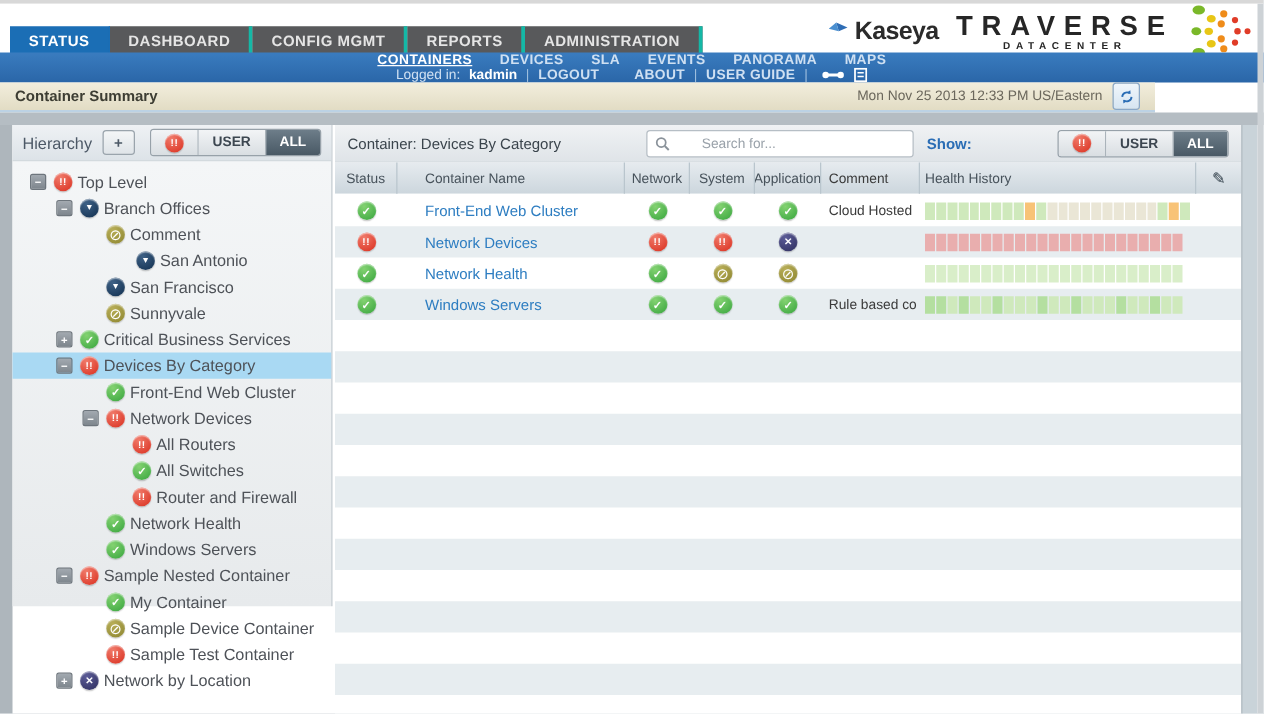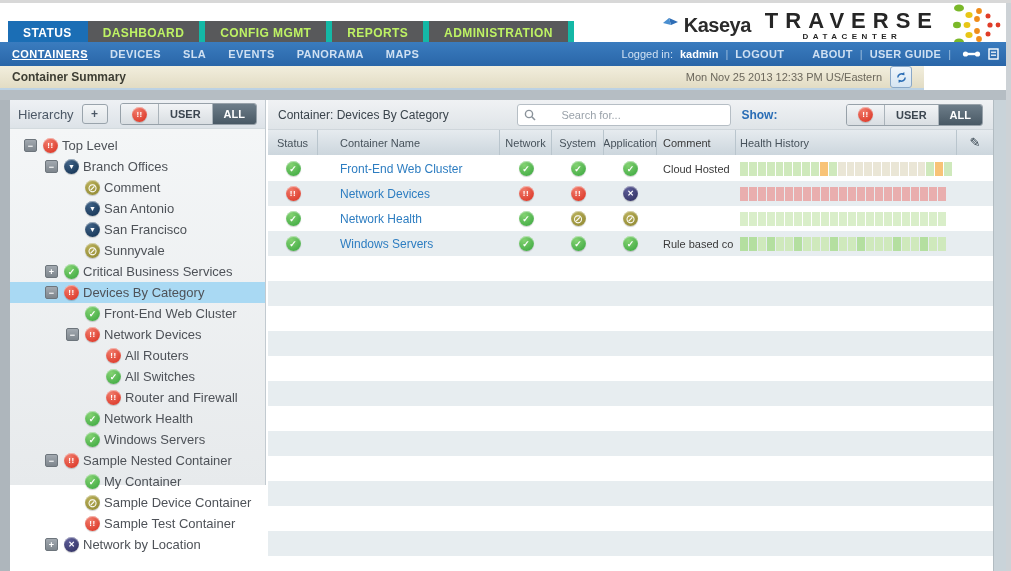--- a/index.html
+++ b/index.html
@@ -4,32 +4,32 @@
 <style>
   html,body{margin:0;padding:0;background:#cfd4d8;font-family:"Liberation Sans",sans-serif;}
   #page{position:relative;width:1011px;height:571px;background:#fff;overflow:hidden;}
   .abs{position:absolute;}
 
   
   .edge-top{left:0;top:0;width:1011px;height:3px;background:#d8d8d8;}
   .top-band{left:0;top:3px;width:1011px;height:39px;background:#fff;}
   .tabs{left:8px;top:18px;height:24px;display:flex;}
   .tab{height:24px;display:flex;align-items:center;padding:0 15px;background:#58595b;
-       color:#bef264;font-size:12px;font-weight:bold;letter-spacing:.4px;border-right:6px solid #14b8a6;cursor:pointer;}
+       color:#e5e5e5;font-size:12px;font-weight:bold;letter-spacing:.4px;border-right:3px solid #14b8a6;cursor:pointer;}
   .tab.active{background:#1b6eb5;color:#fff;border-right:1px solid #1b6eb5;}
   .brand{right:10px;top:2px;height:40px;display:flex;align-items:center;gap:14px;}
   .kaseya{display:flex;align-items:flex-end;gap:4px;}
   .kaseya-text{font-size:20px;font-weight:bold;color:#2b2b2b;letter-spacing:-.5px;}
   .traverse{display:flex;flex-direction:column;align-items:center;line-height:1;}
   .traverse-main{font-size:22px;font-weight:bold;color:#262626;letter-spacing:7px;}
   .traverse-sub{font-size:8px;font-weight:bold;color:#262626;letter-spacing:4.5px;margin-top:1px;}
 
   
   .nav2{left:0;top:42px;width:1011px;height:24px;background:linear-gradient(#3a7cbf,#2a66a8);
-        display:flex;align-items:center;justify-content:space-between;padding:0 12px;box-sizing:border-box;}
+        display:flex;align-items:center;justify-content:space-between;padding:0 12px;box-sizing:border-box;flex-direction:column;}
   .nav2-left{display:flex;align-items:center;gap:22px;}
   .nav2 a{font-size:11px;font-weight:bold;letter-spacing:.4px;color:#cfe0f2;text-decoration:none;cursor:pointer;}
   .nav2 a.active{color:#fff;text-decoration:underline;}
   .nav2-right{display:flex;align-items:center;gap:7px;font-size:11px;color:#cfe0f2;}
   .nav2-right .user{font-weight:bold;color:#fff;}
   .nav2-right .sep{color:#9dbede;}
   .nav2-right a{letter-spacing:.3px;}
   .nav-icons{display:flex;align-items:center;gap:6px;margin-left:4px;}
 
   
@@ -226,21 +226,21 @@
         <div class="tree-row" style="padding-left: 35px;">
           <span class="expander">−</span>
           <span class="ic ic-suspended">▼</span>
           <span class="tree-label">Branch Offices</span>
         </div>
         <div class="tree-row" style="padding-left: 56px;">
           <span class="exp-spacer"></span>
           <span class="ic ic-unknown">⊘</span>
           <span class="tree-label">Comment</span>
         </div>
-        <div class="tree-row" style="padding-left: 56px;">
+        <div class="tree-row" style="padding-left: 80px;">
           <span class="exp-spacer"></span>
           <span class="ic ic-suspended">▼</span>
           <span class="tree-label">San Antonio</span>
         </div>
         <div class="tree-row" style="padding-left: 56px;">
           <span class="exp-spacer"></span>
           <span class="ic ic-suspended">▼</span>
           <span class="tree-label">San Francisco</span>
         </div>
         <div class="tree-row" style="padding-left: 56px;">

